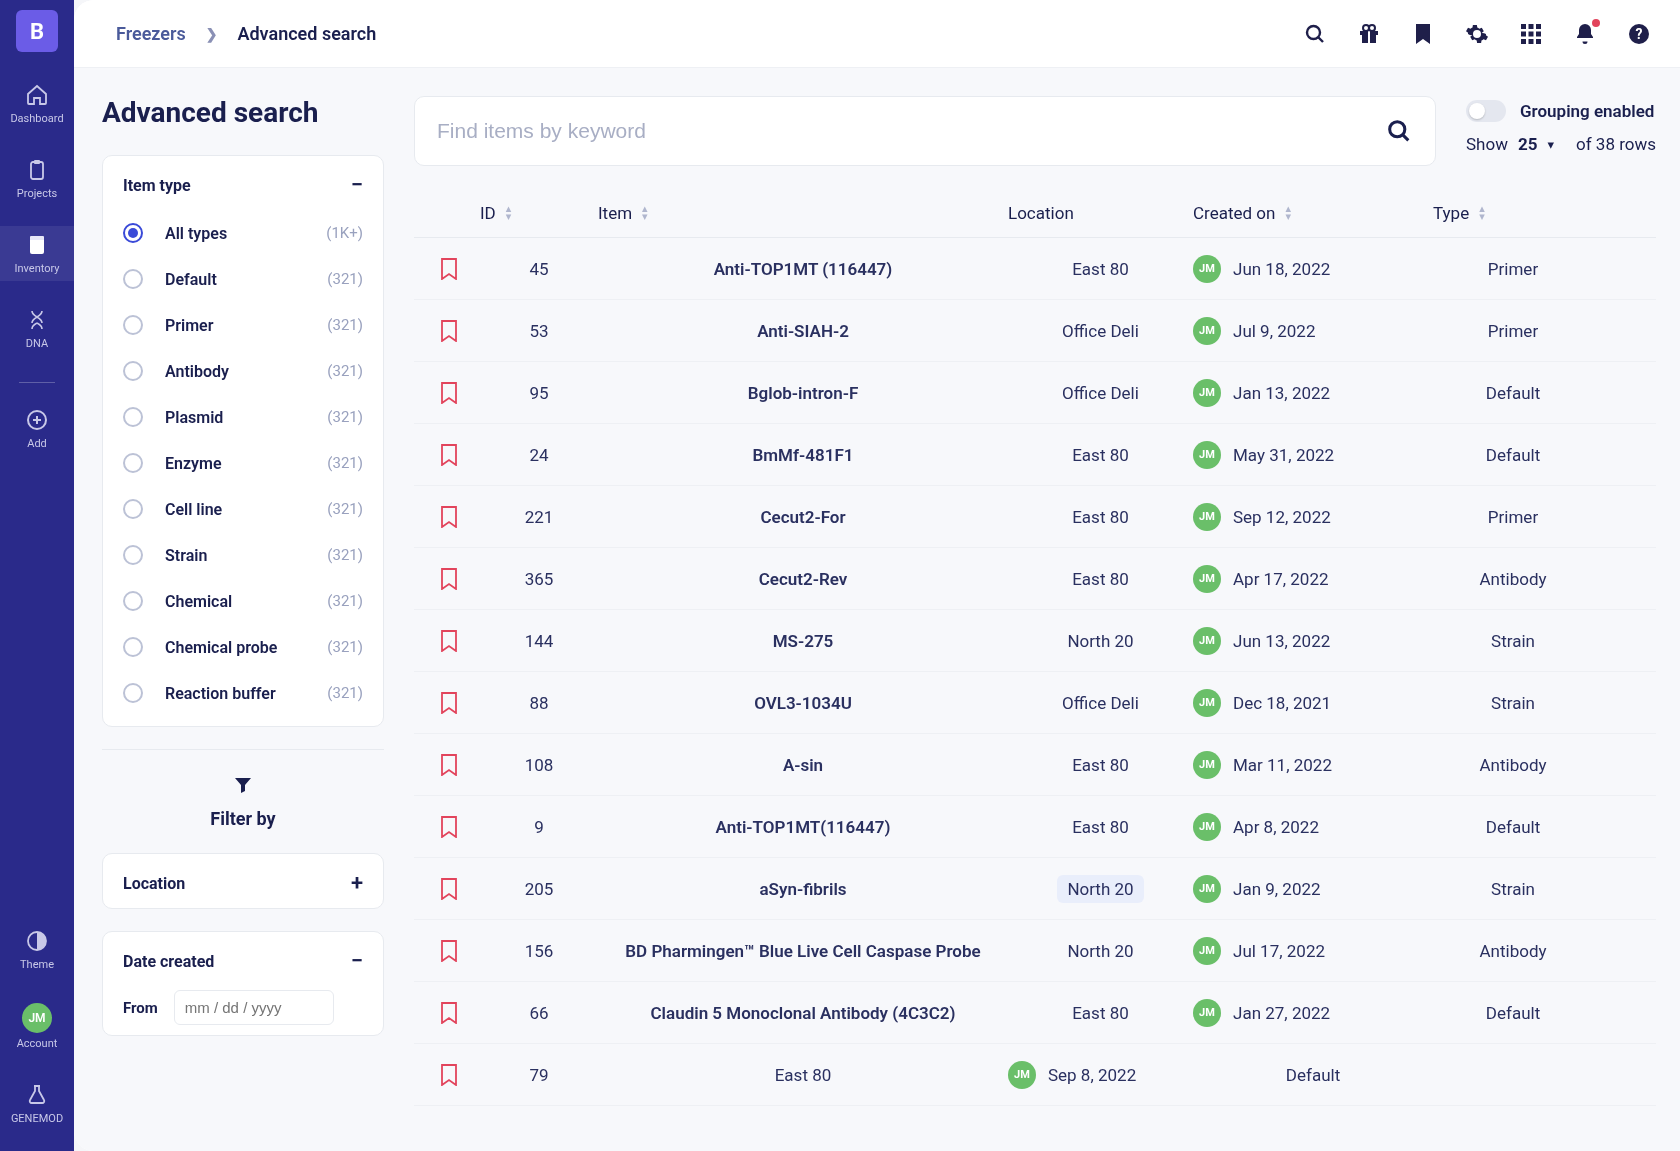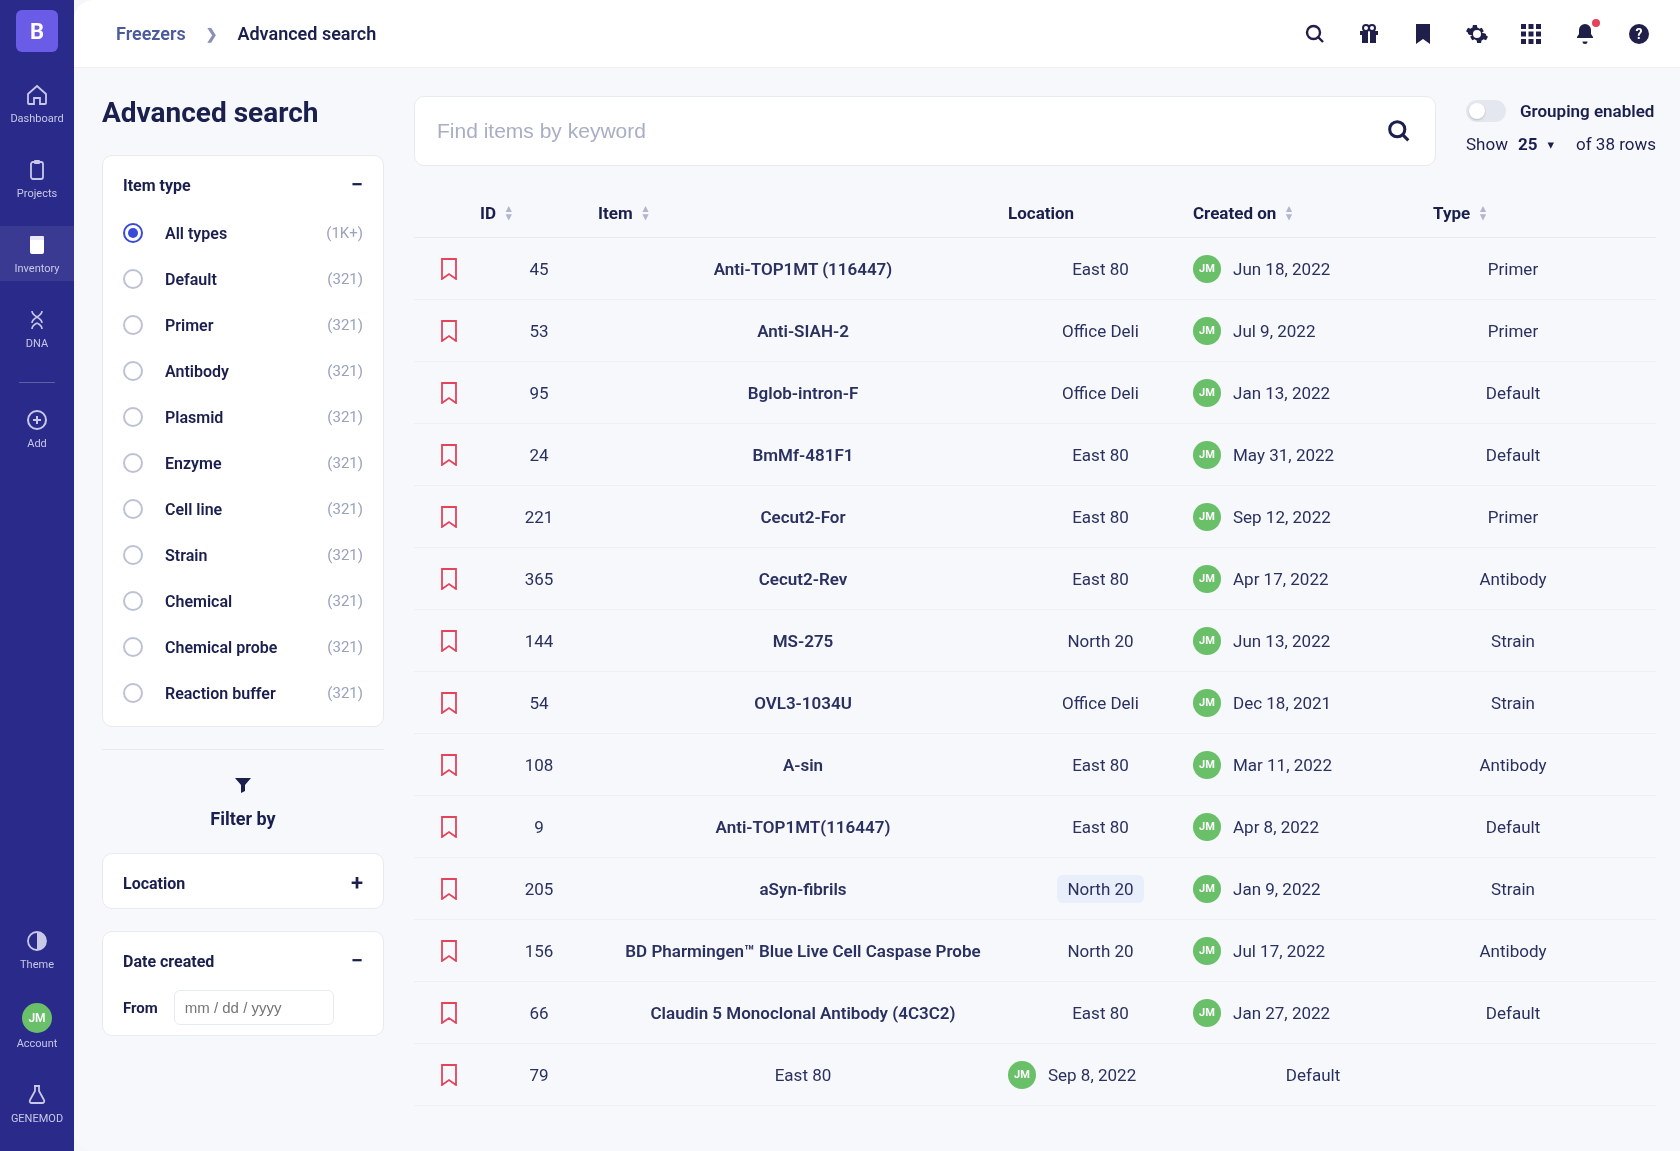--- a/index.html
+++ b/index.html
@@ -119,21 +119,21 @@
 .show-row .of { margin-left: 12px; }
 
 
 .table { flex: 1; display: flex; flex-direction: column; overflow: hidden; }
 .thead, .trow {
   display: grid;
   grid-template-columns: 62px 118px 410px 185px 240px 160px;
   align-items: center;
   padding: 0 4px;
 }
-.thead { height: 50px; border-bottom: 1px solid #e7eaef; font-weight: 700; color: #1a1f4e; font-size: 17px; text-align: center; }
+.thead { height: 50px; border-bottom: 1px solid #e7eaef; font-weight: 400; color: #1a1f4e; font-size: 17px; text-align: center; }
 .th { display: flex; align-items: center; gap: 10px; }
 .sort-icon { font-size: 11px; color: #b0b6ce; line-height: 0.7; display: flex; flex-direction: column; }
 .tbody { overflow-y: auto; }
 .trow { height: 62px; border-bottom: 1px solid #eef0f4; font-size: 17px; color: #2a3060; text-align: center; }
 .bookmark-cell { display: flex; justify-content: center; }
 .bookmark-icon { width: 18px; height: 22px; cursor: pointer; }
 .created-cell { display: flex; align-items: center; gap: 12px; }
 .avatar-sm {
   width: 28px; height: 28px; border-radius: 50%; background: #6abf69;
   color: #fff; font-size: 11px; font-weight: 700; display: flex; align-items: center; justify-content: center;
@@ -571,21 +571,21 @@
     <div>Strain</div>
   </div>
               <div class="trow">
     <div class="bookmark-cell">
                   <span class="bookmark-icon">
                     <svg width="18" height="22" viewBox="0 0 18 22" fill="none" stroke="#e2445c" stroke-width="1.8">
                       <path d="M2 1h14v20l-7-5-7 5z"></path>
                     </svg>
                   </span>
                 </div>
-    <div>54</div>
+    <div>88</div>
     <div class="item-link">OVL3-1034U</div>
     <div><span class="loc-chip ">Office Deli</span></div>
     <div class="created-cell">
       <span class="avatar-sm">JM</span>
       <span>Dec 18, 2021</span>
     </div>
     <div>Strain</div>
   </div>
               <div class="trow">
     <div class="bookmark-cell">

